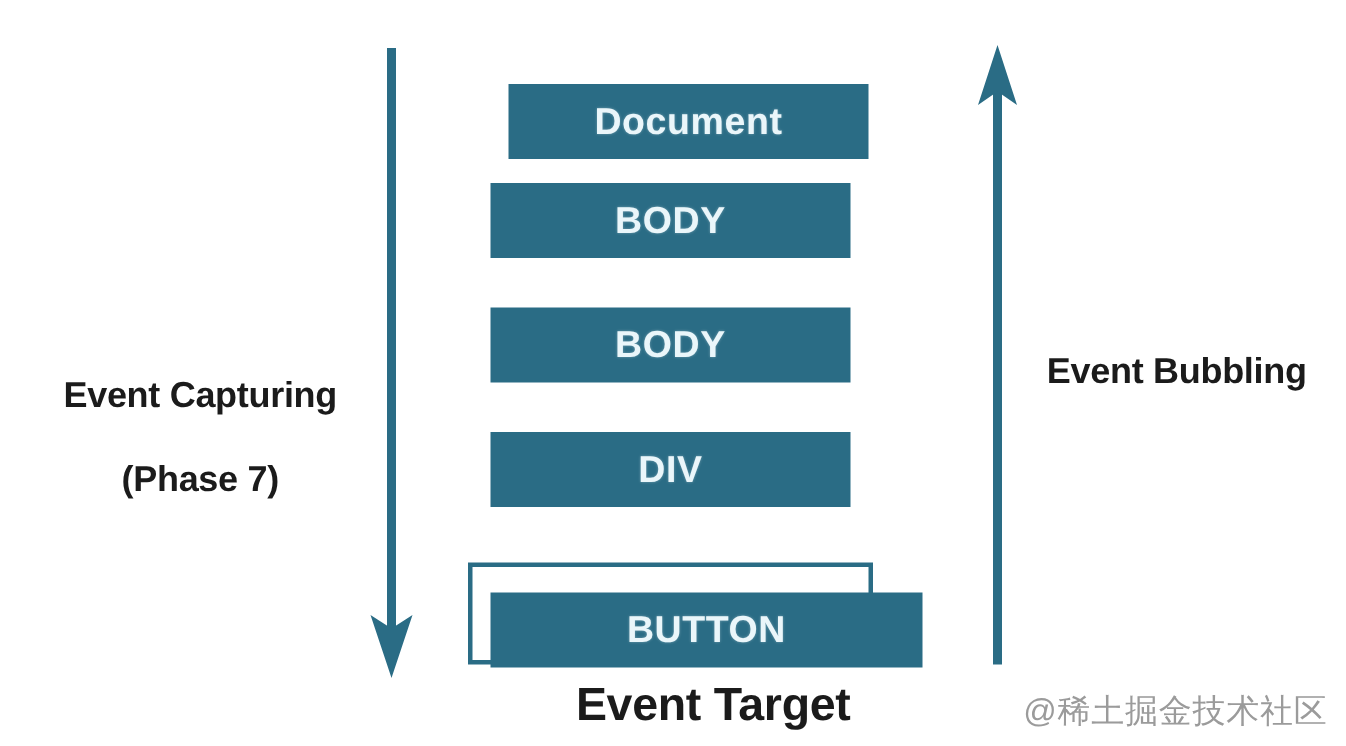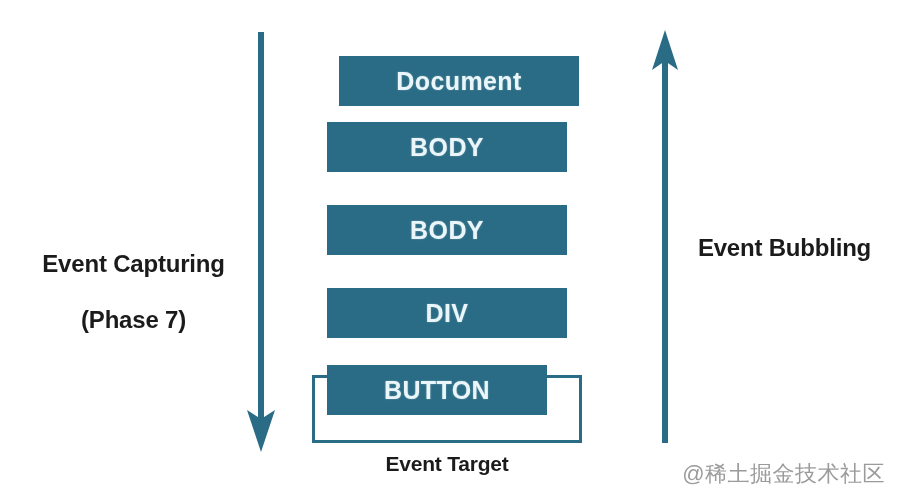--- a/index.html
+++ b/index.html
@@ -59,22 +59,22 @@
     width: 270px;
     height: 68px;
     border: 3px solid #2a6c85;
     background: #ffffff;
     box-sizing: border-box;
     padding: 0;
   }
   #node-button {
     position: absolute;
     left: 327px;
-    top: 365px;
-    width: 220px;
+    top: 395px;
+    width: 288px;
     height: 50px;
   }
 
   
   .arrow-svg {
     position: absolute;
     top: 0;
     height: 497px;
     overflow: visible;
   }
@@ -102,23 +102,23 @@
     width: 225px;
   }
   .phase-line { display: block; white-space: nowrap; margin-top: 24px; }
 
   
   #event-target-caption {
     position: absolute;
     left: 327px;
     top: 452px;
     width: 240px;
-    text-align: center;
+    text-align: right;
     color: #1b1b1b;
-    font-size: 21px;
+    font-size: 31px;
     font-weight: bold;
     letter-spacing: -0.2px;
     white-space: nowrap;
   }
 
   
   #watermark {
     position: absolute;
     right: 12px;
     bottom: 8px;

